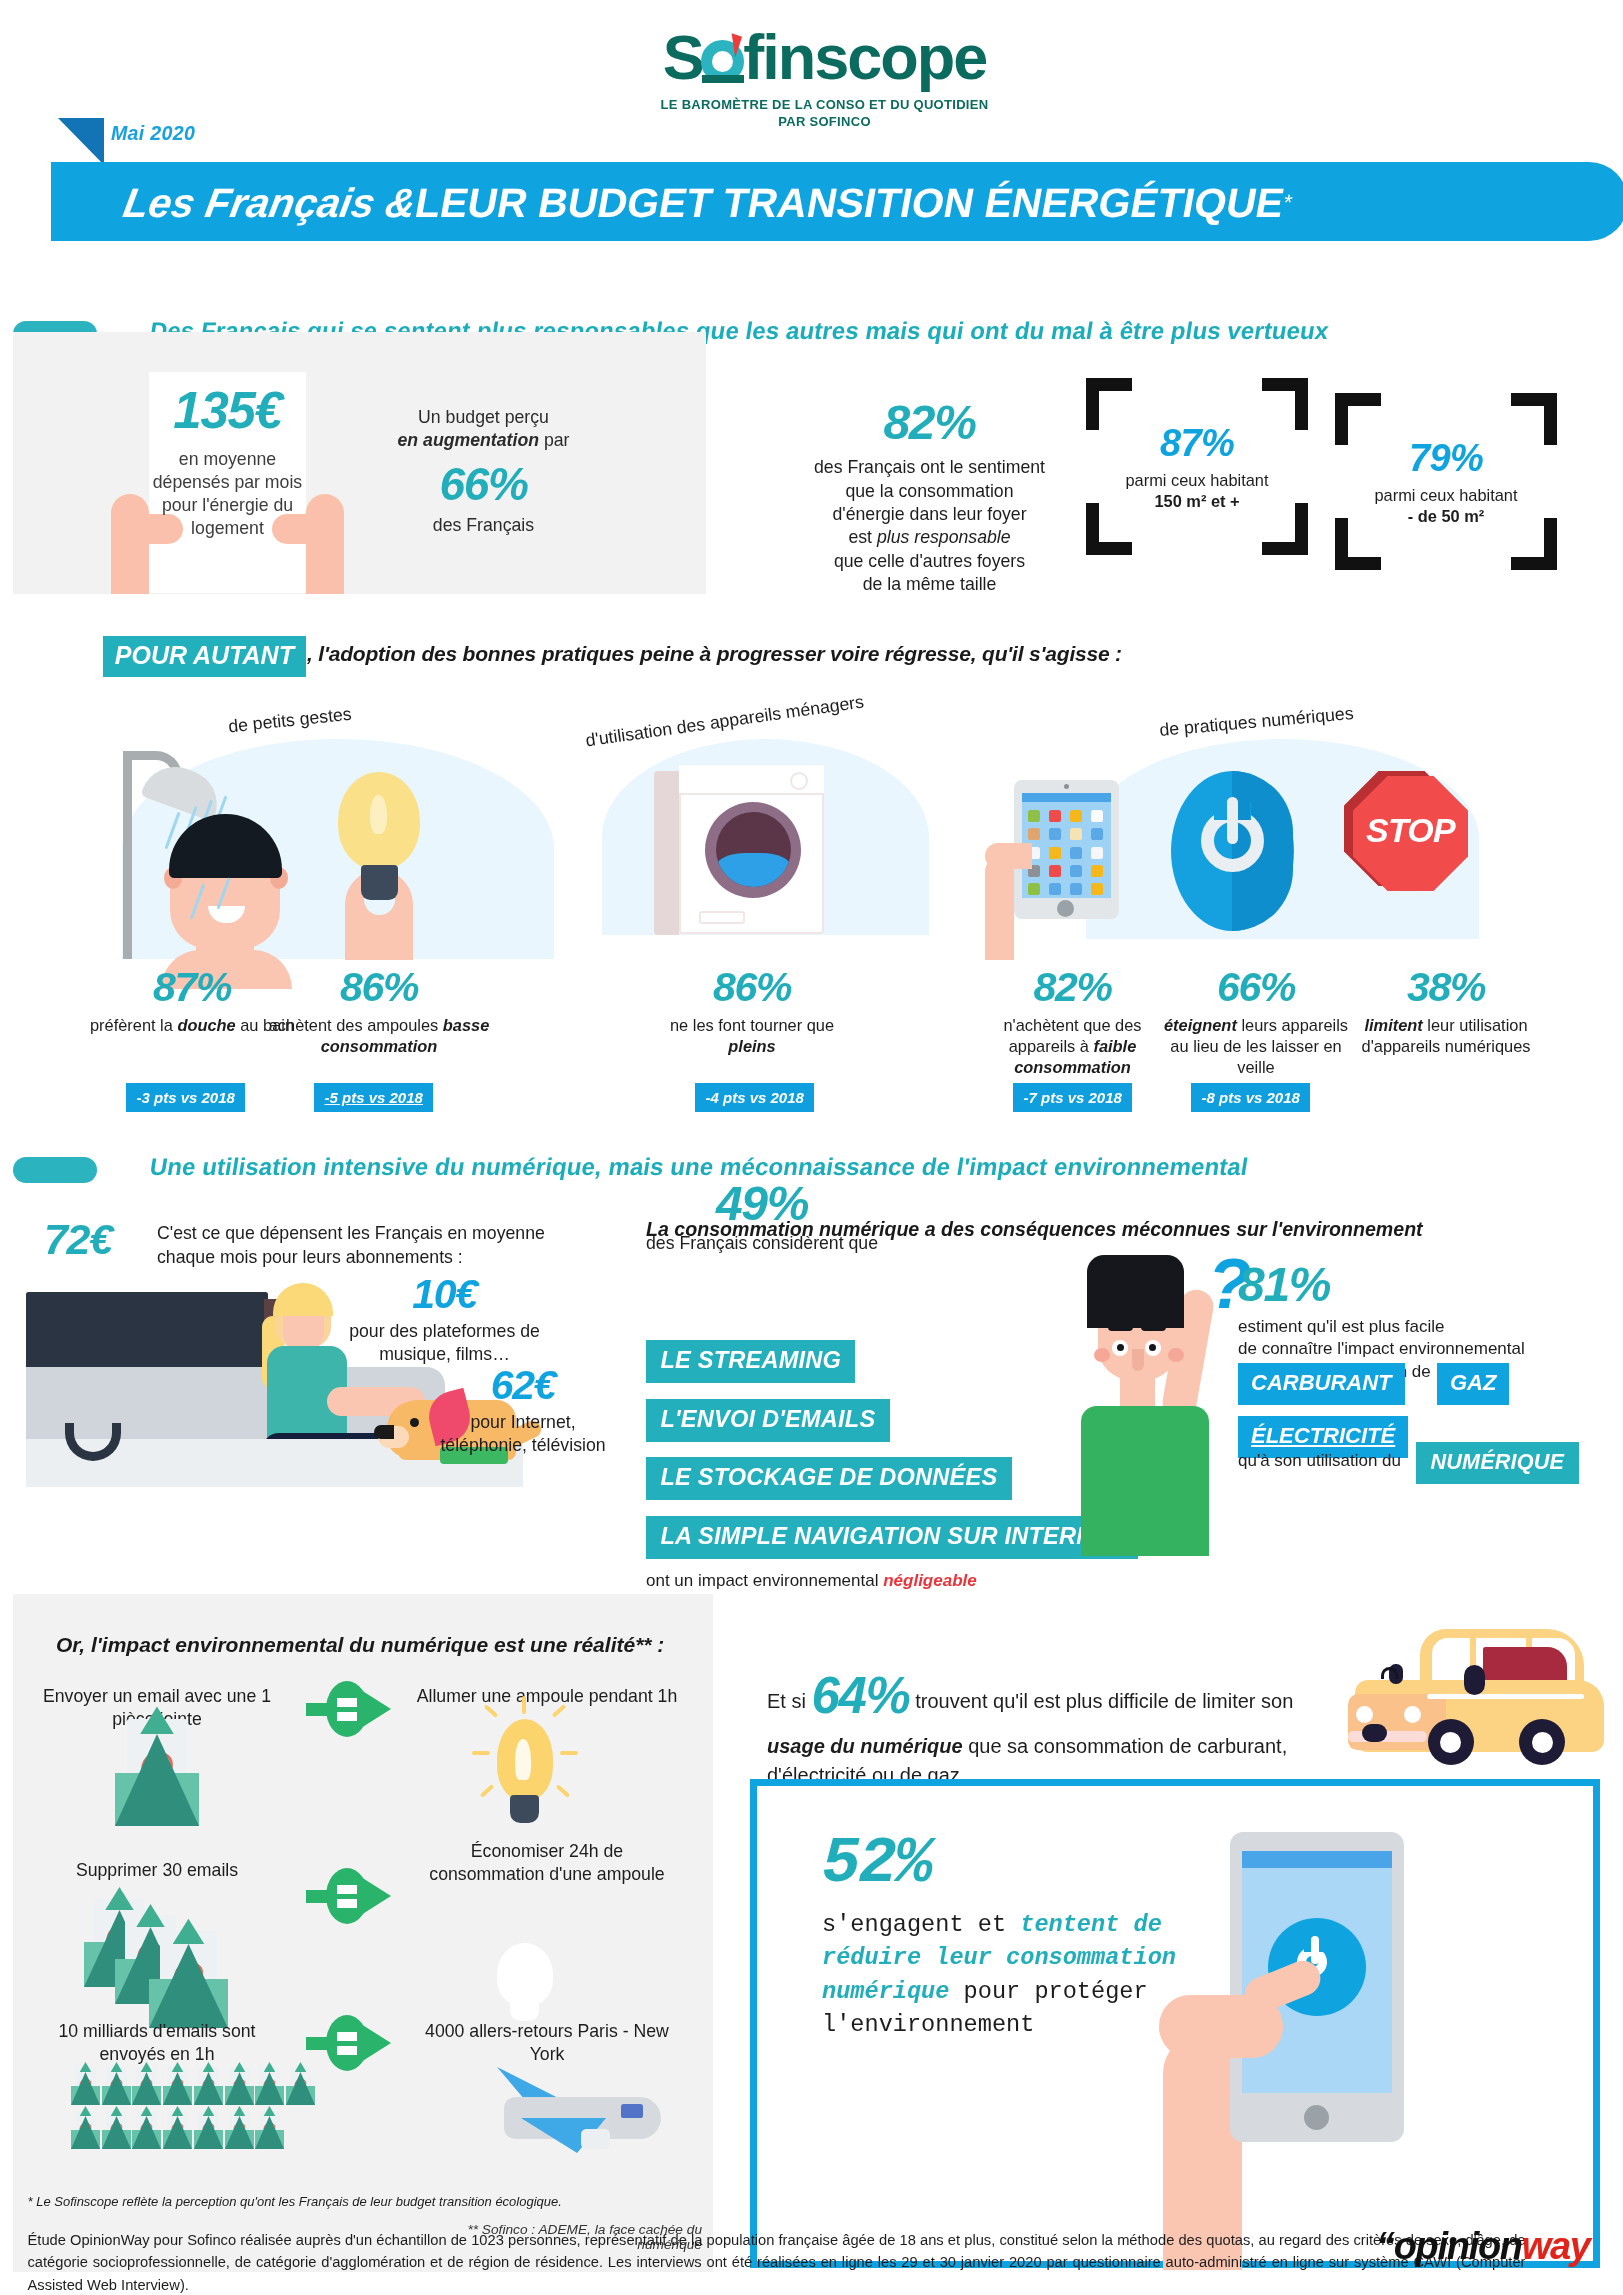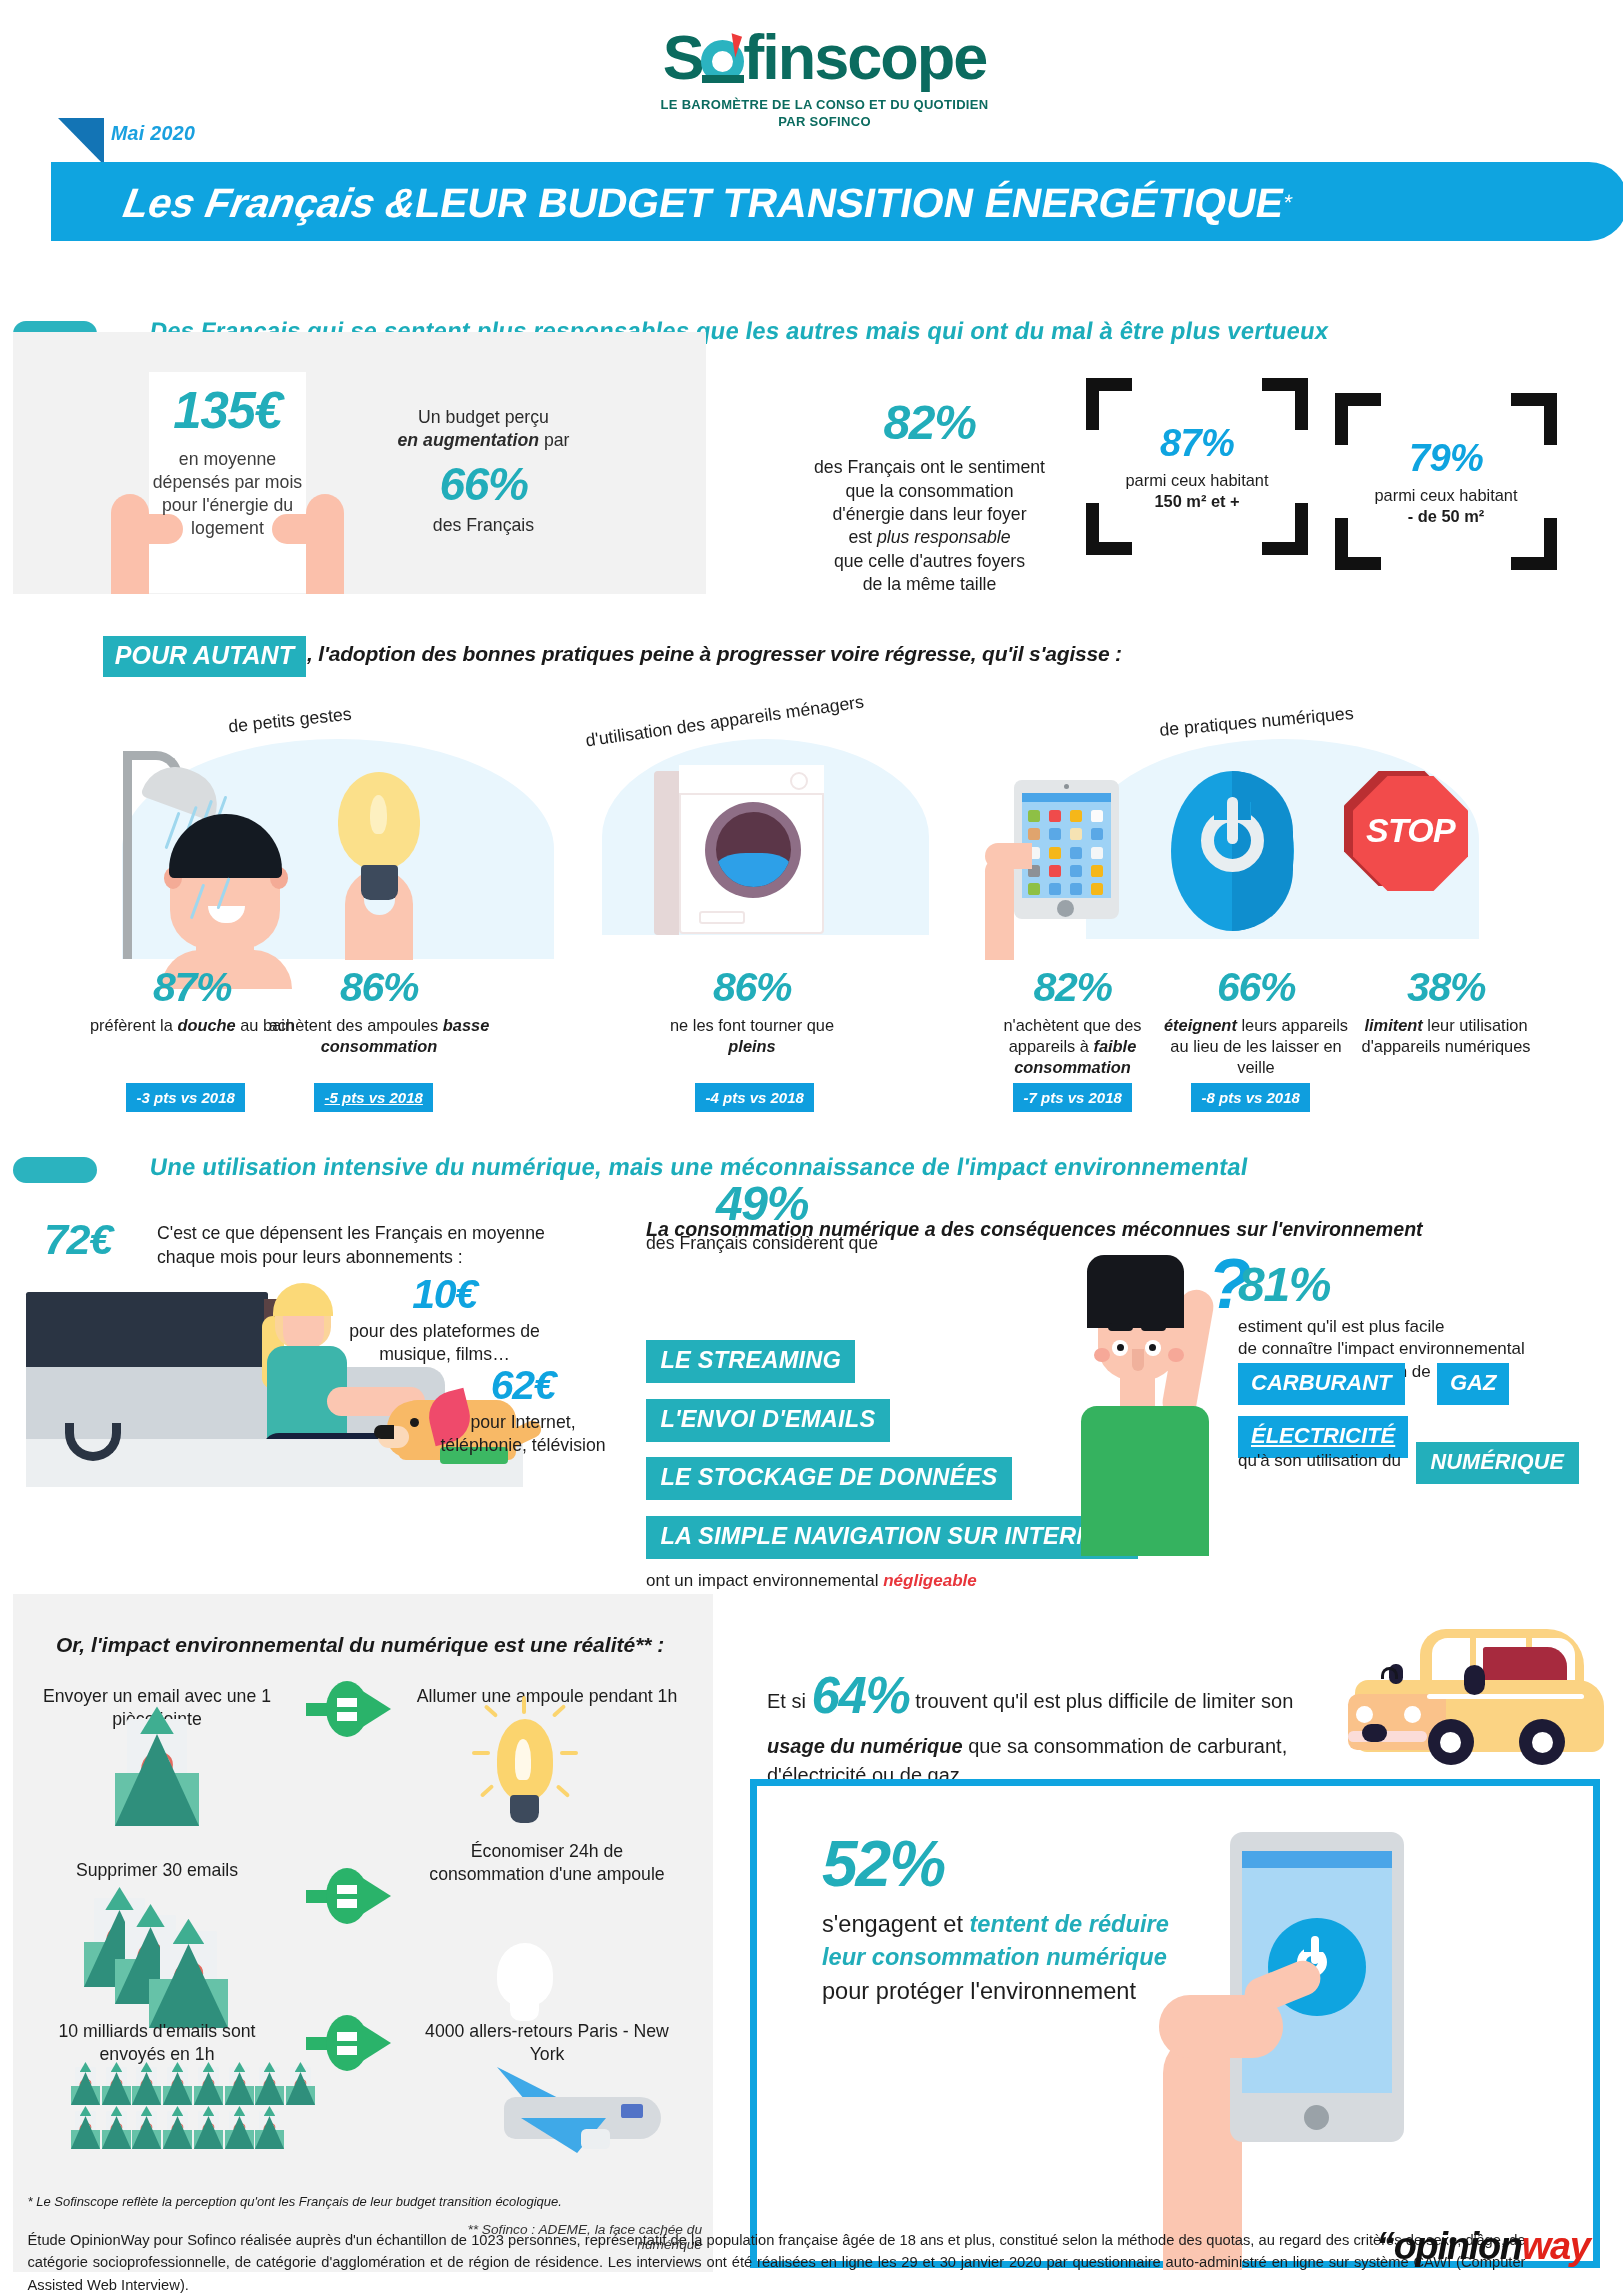--- a/index.html
+++ b/index.html
@@ -276,21 +276,21 @@
   #car-tire2{ position:absolute; left:171px; top:98px; width:46px; height:46px; background:#1d1b35; border-radius:50%;}
   #car-hub1 { position:absolute; left:92px; top:111px; width:21px; height:21px; background:#fff; border-radius:50%;}
   #car-hub2 { position:absolute; left:184px; top:111px; width:21px; height:21px; background:#fff; border-radius:50%;}
   #car-h1 { position:absolute; left:7.9px; top:85px; width:17px; height:17px; background:#fff; border-radius:50%;}
   #car-h2 { position:absolute; left:56px; top:85px; width:17px; height:17px; background:#fff; border-radius:50%;}
   #car-bump{ position:absolute; left:0px; top:110px; width:79px; height:10.5px; background:#fbdcd8; border-radius:5.2px;}
   #car-dk { position:absolute; left:14.4px; top:103px; width:25px; height:18.3px; background:#1d1b35; border-radius:9.2px;}
   #car-belt{ position:absolute; left:79px; top:73px; width:157px; height:5.2px; background:#fff; border-radius:2.6px;}
 
   #bluebox { left:750px; top:1779px; width:850px; height:489px; border:7.9px solid #0fa4e0; background:#fff;}
-  #stat52 { left:822px; top:1832px; width:366px;}
+  #stat52 { left:822px; top:1832px; width:366px;font-family:Liberation Mono, monospace;}
   #stat52 .v { font-size:64px; color:#22adba; font-weight:bold; font-style:italic; letter-spacing:-2px; line-height:1;}
   #stat52 .c { font-size:23.6px; color:#1d1d1d; line-height:1.42; margin-top:11.8px;}
   #stat52 .c i { color:#22adba; font-weight:bold; font-style:italic;}
 
   #bt-body { left:1230px; top:1832px; width:174px; height:310px; background:#d6dade; border-radius:13px;}
   #bt-screen{ left:1242px; top:1851px; width:150px; height:242px; background:#a9d7f5;}
   #bt-bar { left:1242px; top:1851px; width:150px; height:17px; background:#4aa5e8;}
   #bt-home { left:1304px; top:2105px; width:25px; height:25px; background:#9aa2a8; border-radius:50%;}
   #bt-pw-c { left:1268px; top:1918px; width:98px; height:98px; background:#0fa4e0; border-radius:50%;}
   #bt-pw-r { left:1297px; top:1947px; width:30px; height:30px; border:9.2px solid #fff; border-radius:50%;}

